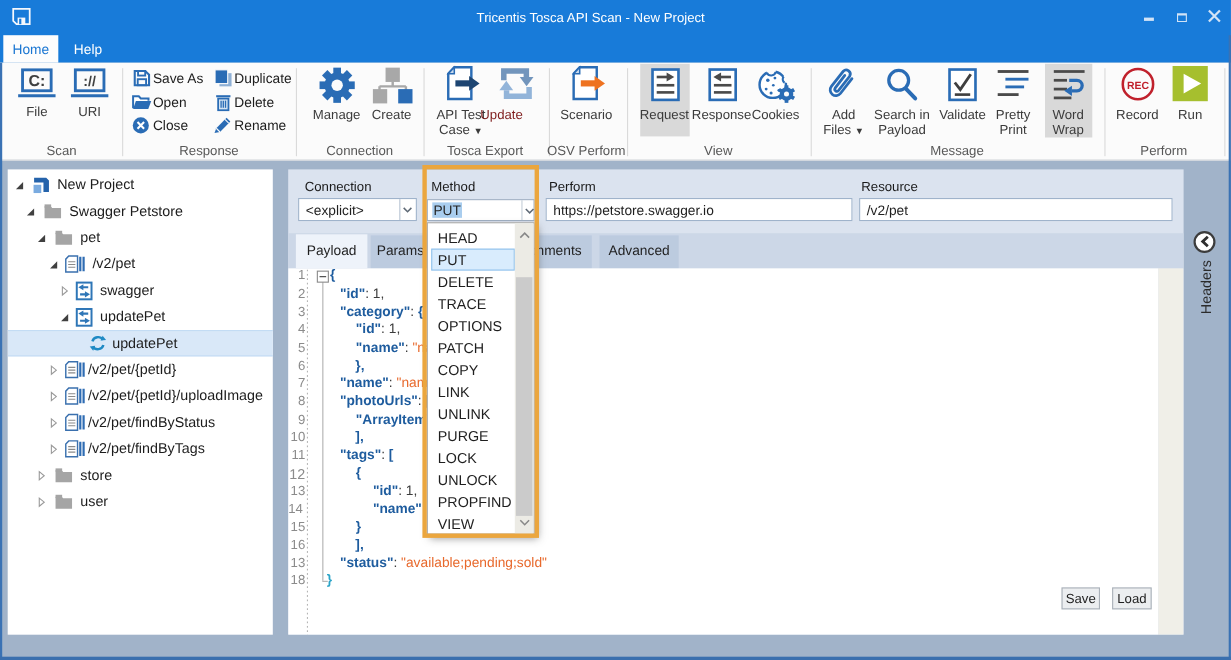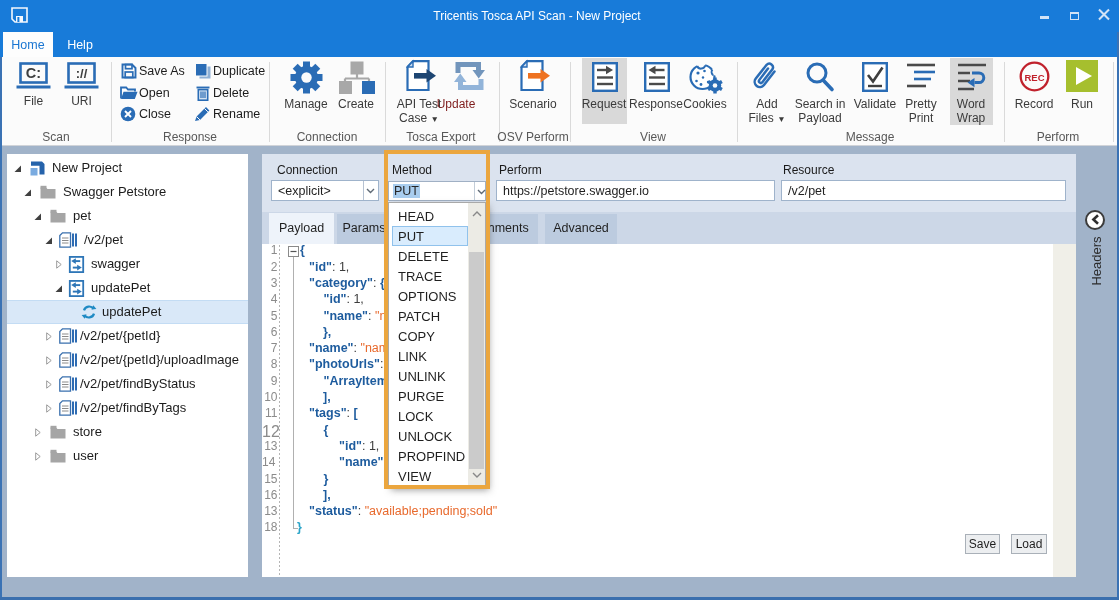--- a/index.html
+++ b/index.html
@@ -397,21 +397,21 @@
 <div class="a" style="left:0;top:187.10000000000002px;width:15.5px;text-align:right;font-size:12px;color:#8b8b8b">7</div>
 <div class="a" style="left:47px;top:187.10000000000002px;font-size:12.5px;white-space:nowrap"><b style="color:#1e5c9e">"name"</b><span style="color:#3c3c3c">: </span><span style="color:#e8692c">"name",</span></div>
 <div class="a" style="left:0;top:203.4px;width:15.5px;text-align:right;font-size:12px;color:#8b8b8b">8</div>
 <div class="a" style="left:47px;top:203.4px;font-size:12.5px;white-space:nowrap"><b style="color:#1e5c9e">"photoUrls"</b><span style="color:#3c3c3c">: </span><b style="color:#1e5c9e">[</b></div>
 <div class="a" style="left:0;top:219.7px;width:15.5px;text-align:right;font-size:12px;color:#8b8b8b">9</div>
 <div class="a" style="left:61.5px;top:219.7px;font-size:12.5px;white-space:nowrap"><b style="color:#1e5c9e">"ArrayItemValue"</b></div>
 <div class="a" style="left:0;top:236.0px;width:15.5px;text-align:right;font-size:12px;color:#8b8b8b">10</div>
 <div class="a" style="left:61px;top:236.0px;font-size:12.5px;white-space:nowrap"><b style="color:#1e5c9e">],</b></div>
 <div class="a" style="left:0;top:252.3px;width:15.5px;text-align:right;font-size:12px;color:#8b8b8b">11</div>
 <div class="a" style="left:47px;top:252.3px;font-size:12.5px;white-space:nowrap"><b style="color:#1e5c9e">"tags"</b><span style="color:#3c3c3c">: </span><b style="color:#1e5c9e">[</b></div>
-<div class="a" style="left:0;top:268.6px;width:15.5px;text-align:right;font-size:16px;color:#8b8b8b">12</div>
+<div class="a" style="left:0;top:268.6px;width:15.5px;text-align:right;font-size:13px;color:#8b8b8b">12</div>
 <div class="a" style="left:61.5px;top:268.6px;font-size:12.5px;white-space:nowrap"><b style="color:#1e5c9e">{</b></div>
 <div class="a" style="left:0;top:284.90000000000003px;width:15.5px;text-align:right;font-size:12px;color:#8b8b8b">13</div>
 <div class="a" style="left:77px;top:284.90000000000003px;font-size:12.5px;white-space:nowrap"><b style="color:#1e5c9e">"id"</b><span style="color:#3c3c3c">: 1,</span></div>
 <div class="a" style="left:0;top:301.2px;width:15.5px;text-align:left;font-size:12px;color:#8b8b8b">14</div>
 <div class="a" style="left:77px;top:301.2px;font-size:12.5px;white-space:nowrap"><b style="color:#1e5c9e">"name"</b><span style="color:#3c3c3c">: </span><span style="color:#e8692c">"name"</span></div>
 <div class="a" style="left:0;top:317.5px;width:15.5px;text-align:right;font-size:12px;color:#8b8b8b">15</div>
 <div class="a" style="left:61.5px;top:317.5px;font-size:12.5px;white-space:nowrap"><b style="color:#1e5c9e">}</b></div>
 <div class="a" style="left:0;top:333.8px;width:15.5px;text-align:right;font-size:12px;color:#8b8b8b">16</div>
 <div class="a" style="left:61px;top:333.8px;font-size:12.5px;white-space:nowrap"><b style="color:#1e5c9e">],</b></div>
 <div class="a" style="left:0;top:350.1px;width:15.5px;text-align:right;font-size:12px;color:#8b8b8b">13</div>

